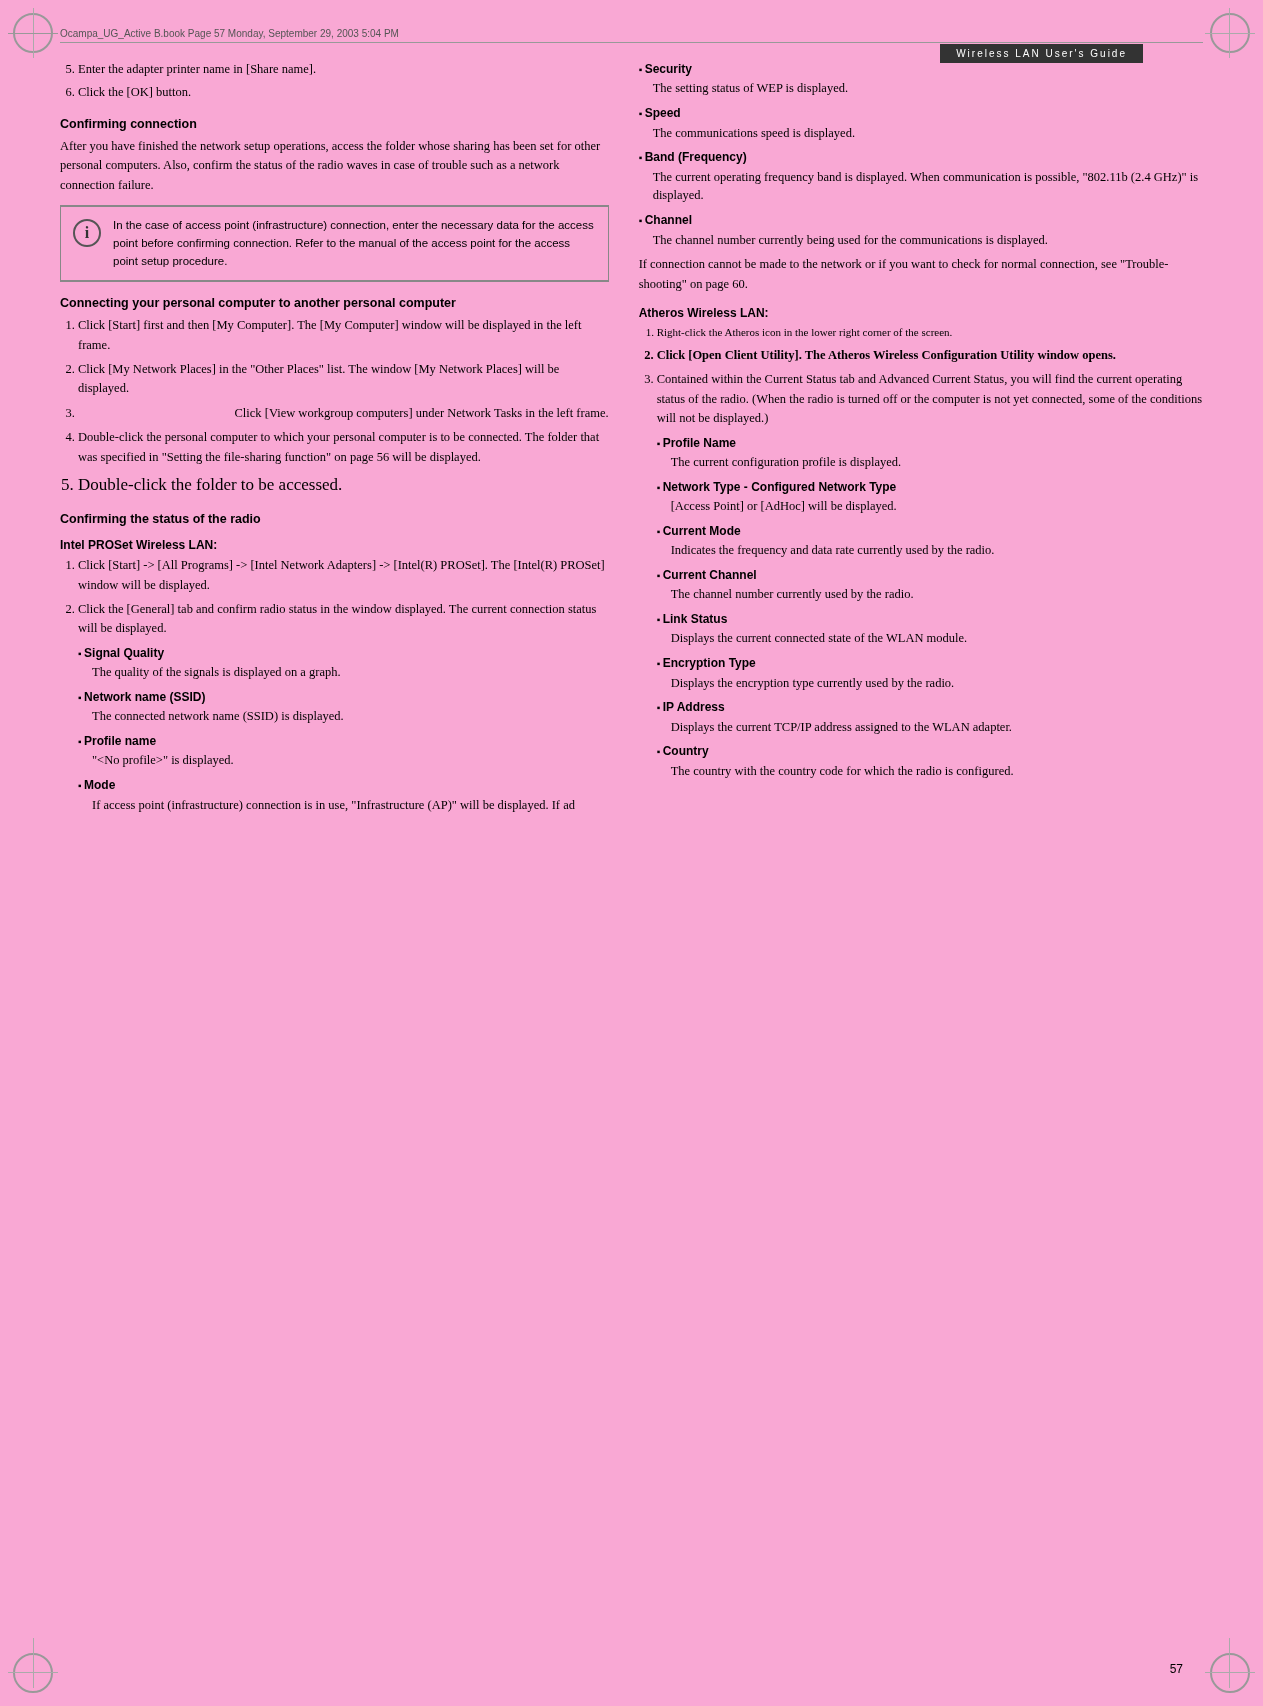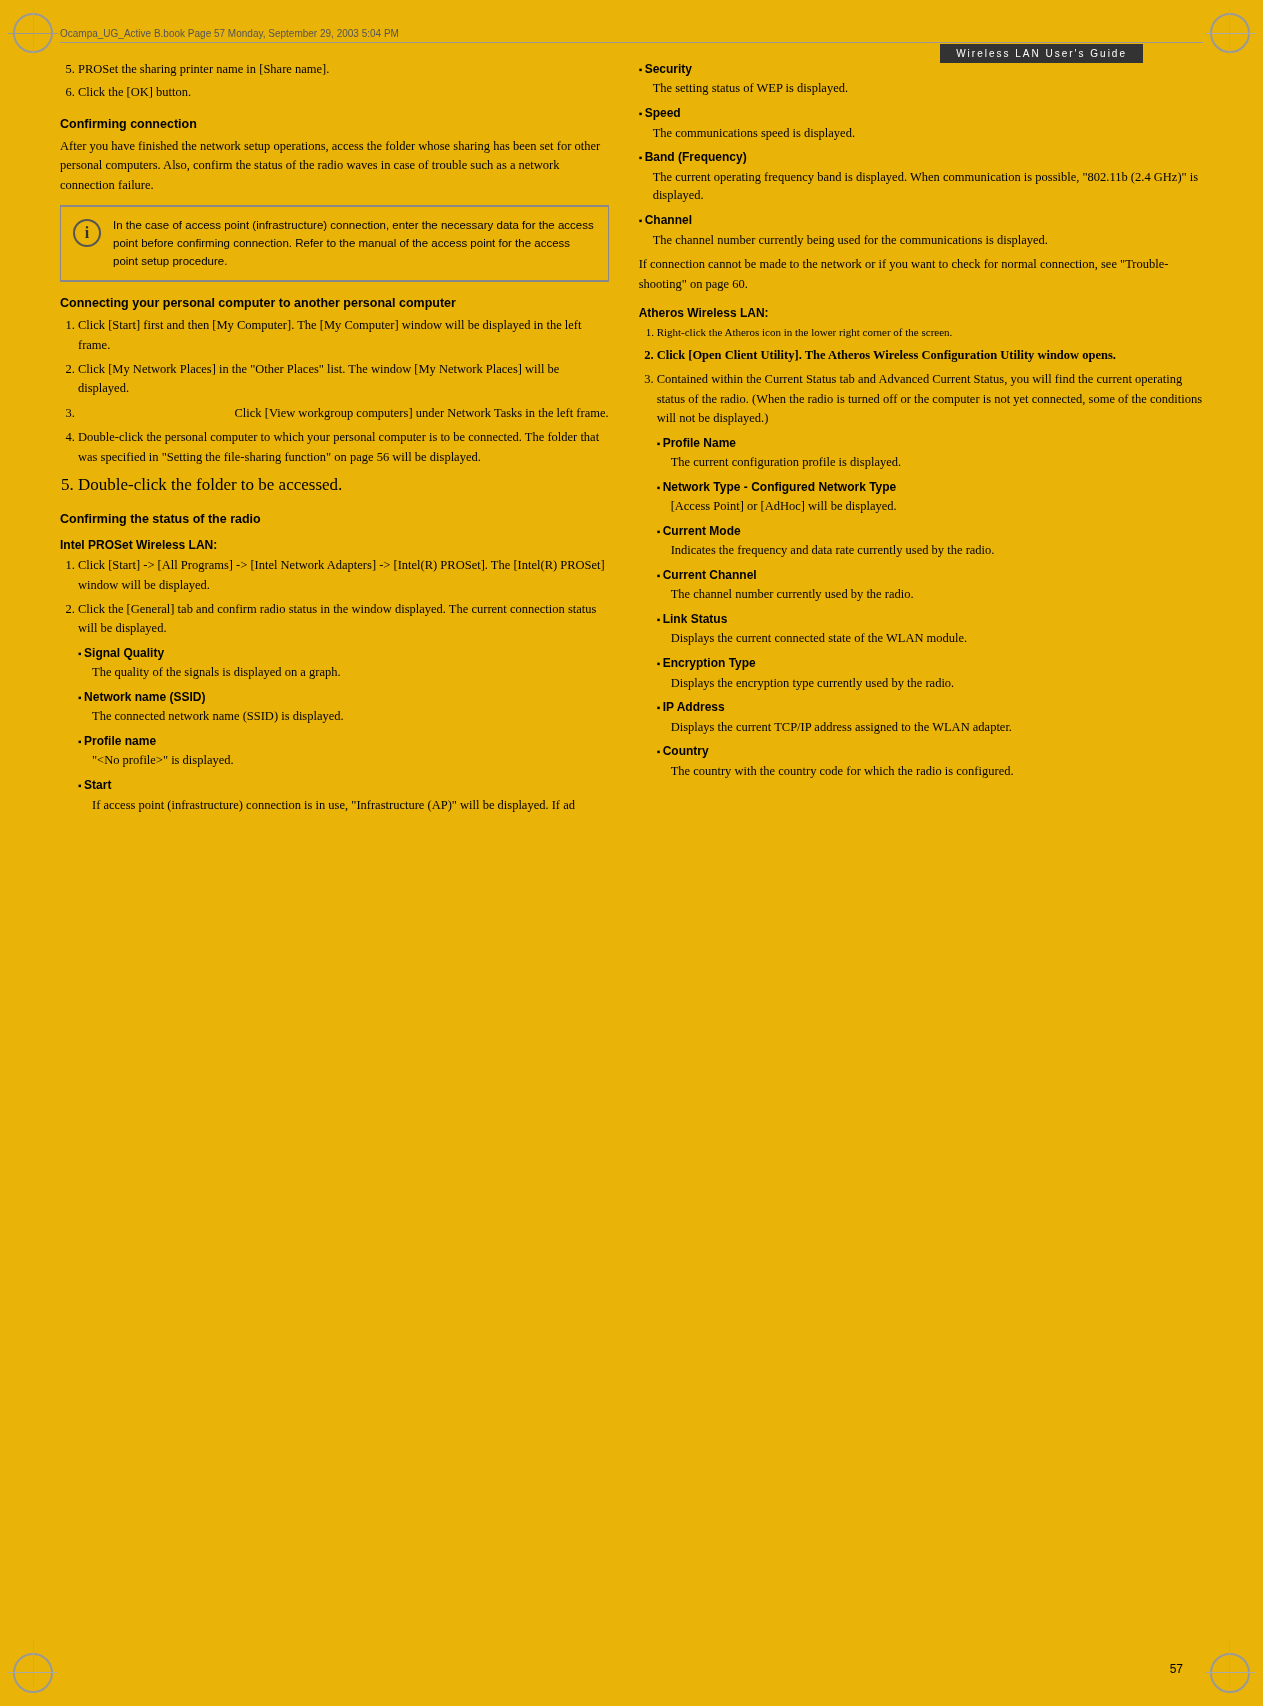--- a/index.html
+++ b/index.html
@@ -8,21 +8,21 @@
       font-size: 13px;
       background: #fff;
       color: #000;
       width: 1263px;
       min-height: 1706px;
       position: relative;
     }
     .page-container {
       width: 1263px;
       min-height: 1706px;
-      background: #eab308;
+      background: #f9a8d4;
       position: relative;
       padding: 0;
     }
     
     .corner {
       position: absolute;
       width: 60px;
       height: 60px;
     }
     .corner-tl { top: 8px; left: 8px; }
@@ -221,21 +221,21 @@
   <div style="position:absolute;top:36px;right:60px;display:flex;align-items:center;">
     <div class="header-title-bar">Wireless LAN User's Guide</div>
   </div>
 
   <div class="main-content">
 
     <div class="left-column">
 
       <ol start="5" style="margin-left:18px;margin-bottom:8px;">
         <li style="font-size:12.5px;line-height:1.55;margin-bottom:4px;">
-          <span>PROSet the sharing printer name in [Share name].</span>
+          <span>Enter the adapter printer name in [Share name].</span>
         </li>
         <li style="font-size:12.5px;line-height:1.55;margin-bottom:4px;">
           <span>Click the [OK] button.</span>
         </li>
       </ol>
 
       <h2>Confirming connection</h2>
 
       <p>After you have finished the network setup operations, access the folder whose sharing has been set for other personal computers. Also, confirm the status of the radio waves in case of trouble such as a network connection failure.</p>
 
@@ -282,21 +282,21 @@
             </li>
             <li>
               <span class="bullet-term">Network name (SSID)</span>
               <span class="bullet-desc">The connected network name (SSID) is displayed.</span>
             </li>
             <li>
               <span class="bullet-term">Profile name</span>
               <span class="bullet-desc">"&lt;No profile&gt;" is displayed.</span>
             </li>
             <li>
-              <span class="bullet-term">Start</span>
+              <span class="bullet-term">Mode</span>
               <span class="bullet-desc">If access point (infrastructure) connection is in use, "Infrastructure (AP)" will be displayed. If ad</span>
             </li>
           </ul>
         </li>
       </ol>
     </div>
 
     <div class="right-column">
 
 

